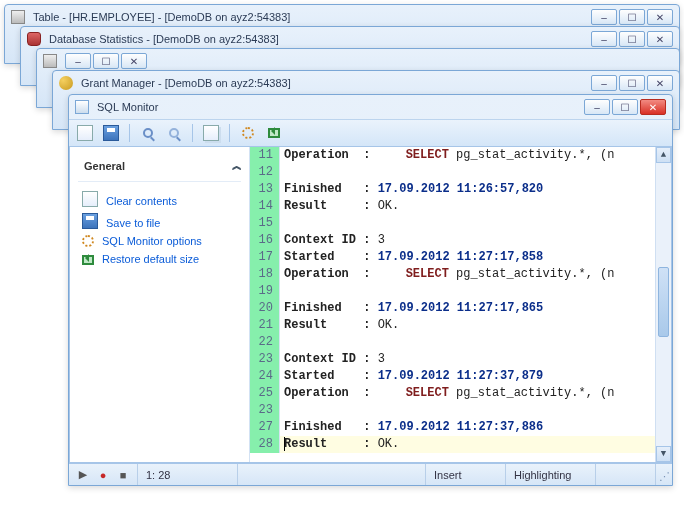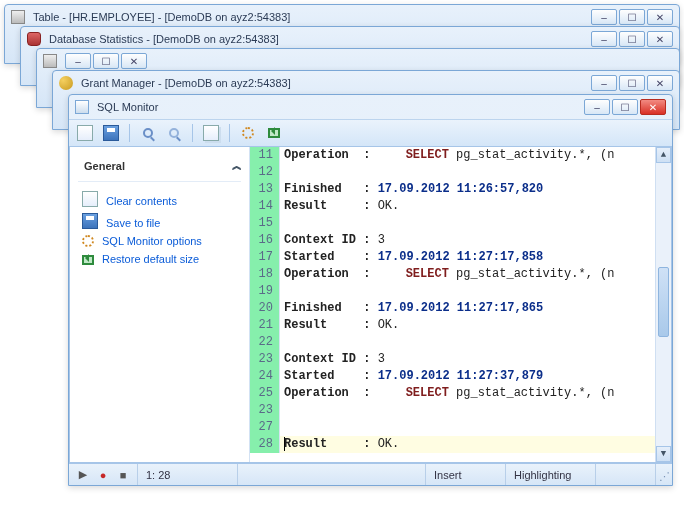--- a/index.html
+++ b/index.html
@@ -175,21 +175,21 @@
           <div class="gutterline"><div class="gutnum">17</div><div class="code"><span class="label">Started    : </span><span class="ts">17.09.2012 11:27:17,858</span></div></div>
           <div class="gutterline"><div class="gutnum">18</div><div class="code"><span class="label">Operation  : </span><span class="kw">SELECT</span><span> pg_stat_activity.*, (n</span></div></div>
           <div class="gutterline"><div class="gutnum">19</div><div class="code"><span class="label"></span></div></div>
           <div class="gutterline"><div class="gutnum">20</div><div class="code"><span class="label">Finished   : </span><span class="ts">17.09.2012 11:27:17,865</span></div></div>
           <div class="gutterline"><div class="gutnum">21</div><div class="code"><span class="label">Result     : </span><span>OK.</span></div></div>
           <div class="gutterline"><div class="gutnum">22</div><div class="code"><span class="label"></span></div></div>
           <div class="gutterline"><div class="gutnum">23</div><div class="code"><span class="label">Context ID : </span><span>3</span></div></div>
           <div class="gutterline"><div class="gutnum">24</div><div class="code"><span class="label">Started    : </span><span class="ts">17.09.2012 11:27:37,879</span></div></div>
           <div class="gutterline"><div class="gutnum">25</div><div class="code"><span class="label">Operation  : </span><span class="kw">SELECT</span><span> pg_stat_activity.*, (n</span></div></div>
           <div class="gutterline"><div class="gutnum">23</div><div class="code"><span class="label"></span></div></div>
-          <div class="gutterline"><div class="gutnum">27</div></div>
+          <div class="gutterline"><div class="gutnum">27</div><div class="code"><span class="label">Finished   : </span><span class="ts">17.09.2012 11:27:37,886</span></div></div>
           <div class="gutterline hlrow"><div class="gutnum">28</div><div class="code"><span class="caret"></span><span class="label">Result     : </span><span>OK.</span></div></div>
         </div>
       <div class="scrolltrack">
         <div class="scrollbtn" style="top:0">▲</div>
         <div class="scrollthumb"></div>
         <div class="scrollbtn" style="bottom:0">▼</div>
       </div>
     </div>
   </div>
 

